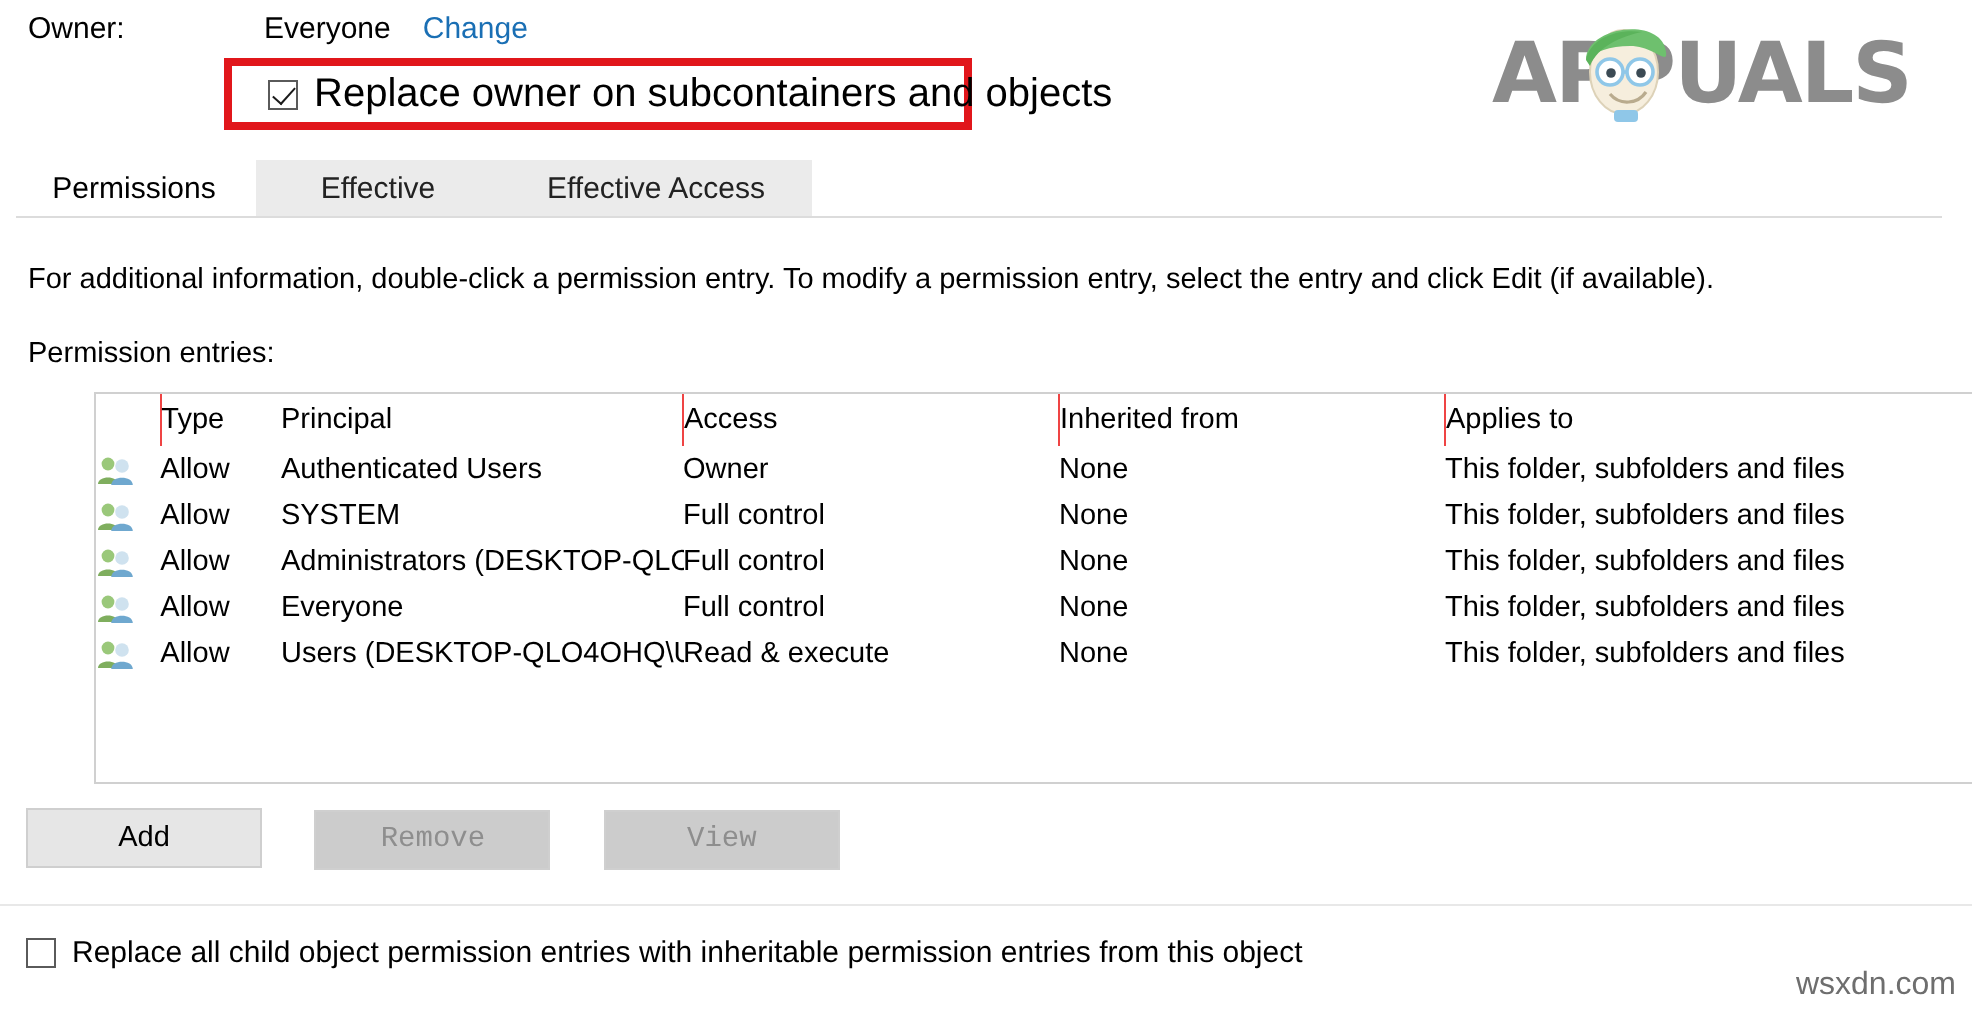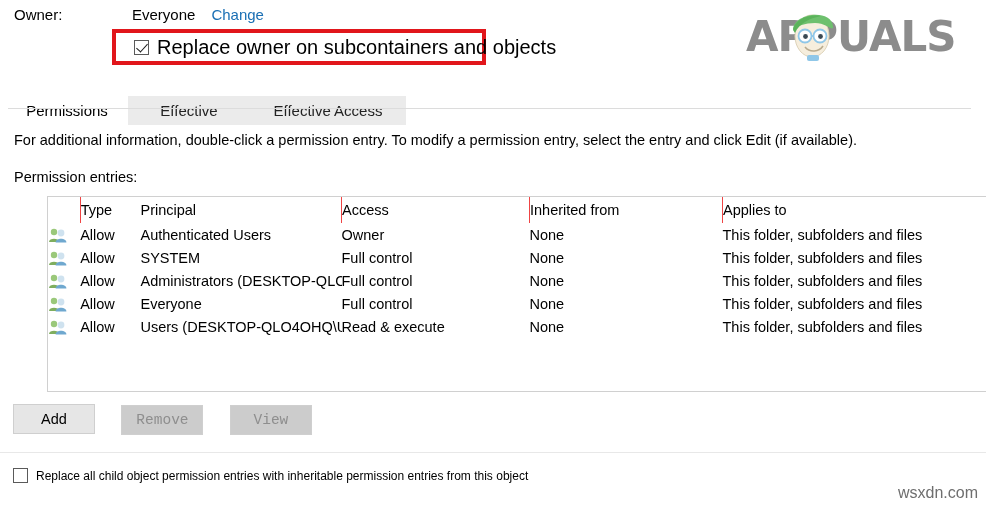--- a/index.html
+++ b/index.html
@@ -53,21 +53,21 @@
   }
   .logo-text {
     position: absolute; left: 0; top: 8px;
     font-size: 42px; font-weight: bold; letter-spacing: -1px;
     color: #8c8c8c; font-family: "DejaVu Sans", sans-serif;
   }
   .logo-face { position: absolute; left: 35px; top: 2px; }
 
   
   .tabstrip {
-    position: absolute; left: 0; top: 96px; width: 856px; height: 29px; text-decoration: underline;
+    position: absolute; left: 0; top: 80px; width: 856px; height: 29px; text-decoration: underline;
   }
   .tab {
     position: absolute; top: 0; height: 29px;
     display: flex; align-items: center; justify-content: center;
     font-size: 15px; cursor: pointer;
   }
   .tab.active { background: #ffffff; color: #000; }
   .tab.inactive { background: #ebebeb; color: #222; }
   .tab-permissions { left: 8px; width: 118px; }
   .tab-auditing { left: 128px; width: 122px; }
@@ -110,38 +110,38 @@
   .col-acc   { width: 187px; }
   .col-inh   { width: 192px; }
   .col-app   { width: 280px; }
   .hdr-sep { border-right: 1px solid #ef4444; }
 
   .usericon { display: block; width: 20px; height: 16px; }
 
   
   .btnrow { position: absolute; left: 13px; top: 404px; }
   .btn {
-    display: inline-block; width: 82px; height: 30px;
+    display: inline-block; width: 118px; height: 30px;
     font-size: 14.5px; line-height: 28px; text-align: center;
     border: 1px solid #cfcfcf; margin-right: 22px;
     font-family: "Liberation Sans", sans-serif;
   }
   .btn.enabled { background: #e6e6e6; color: #000; cursor: pointer; }
   .btn.disabled { background: #cccccc; color: #8e8e8e; cursor: default; font-family: Liberation Mono, monospace; }
 
   
   .bottom-sep {
     position: absolute; left: 0; top: 452px; width: 986px; height: 1px;
     background: #e8e8e8;
   }
   .bottom-cb-row {
     position: absolute; left: 13px; top: 468px;
     display: flex; align-items: center;
   }
-  .bottom-cb-label { font-size: 12px; margin-left: 8px; white-space: nowrap; }
+  .bottom-cb-label { font-size: 15px; margin-left: 8px; white-space: nowrap; }
 
   
   .watermark {
     position: absolute; right: 8px; bottom: 3px;
     font-size: 16px; color: #6e6e6e;
     font-family: "Liberation Sans", sans-serif;
   }
 </style>
 </head>
 <body>

